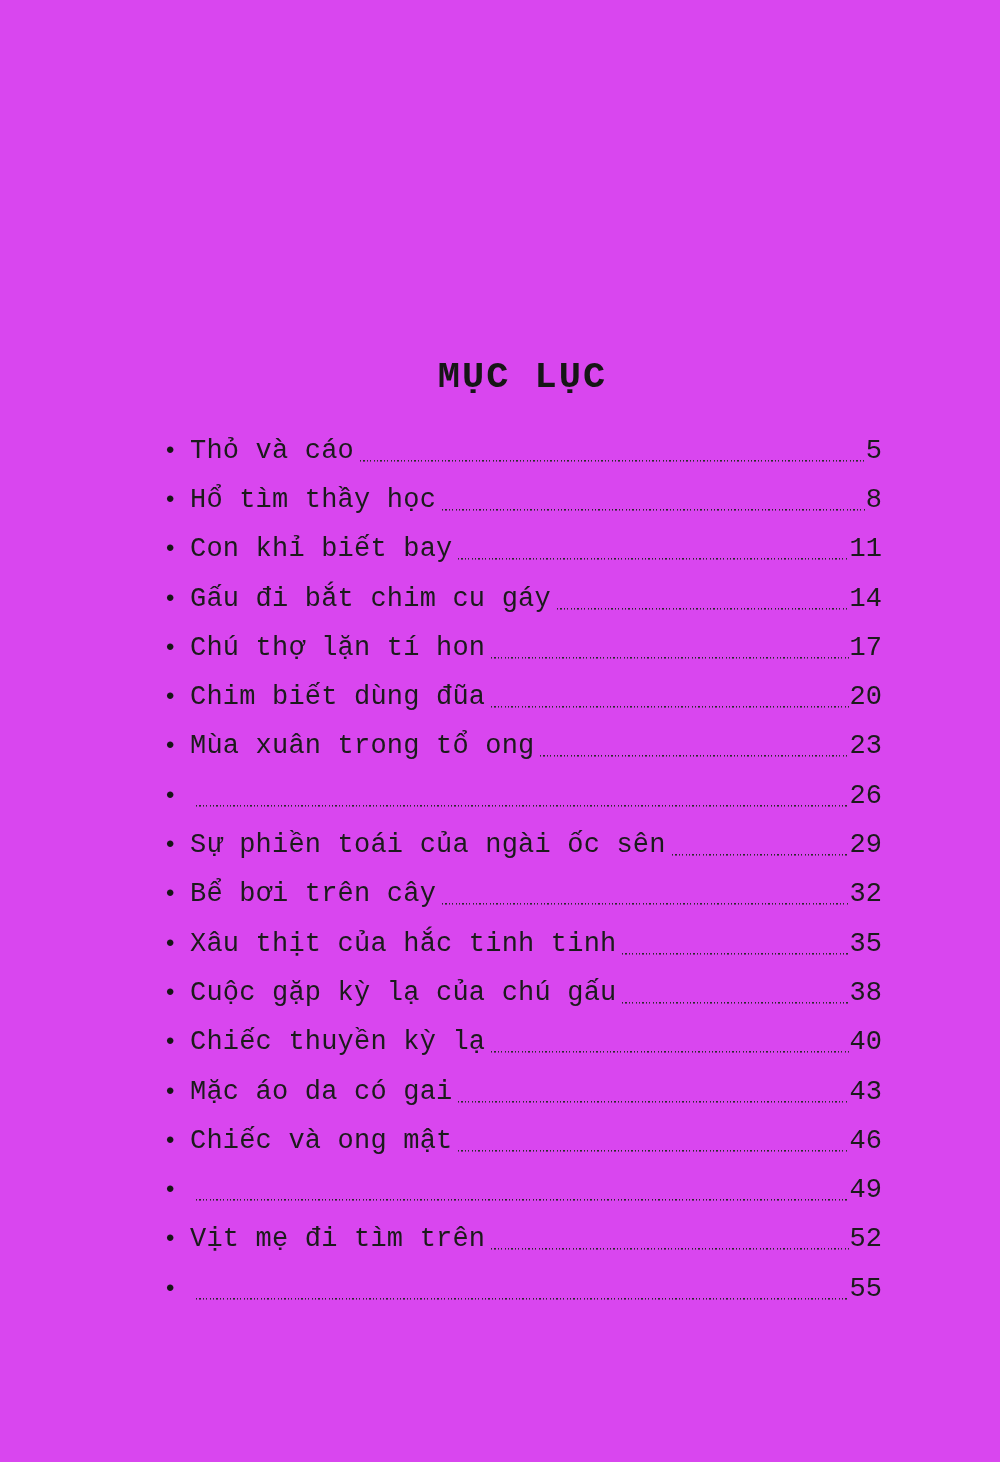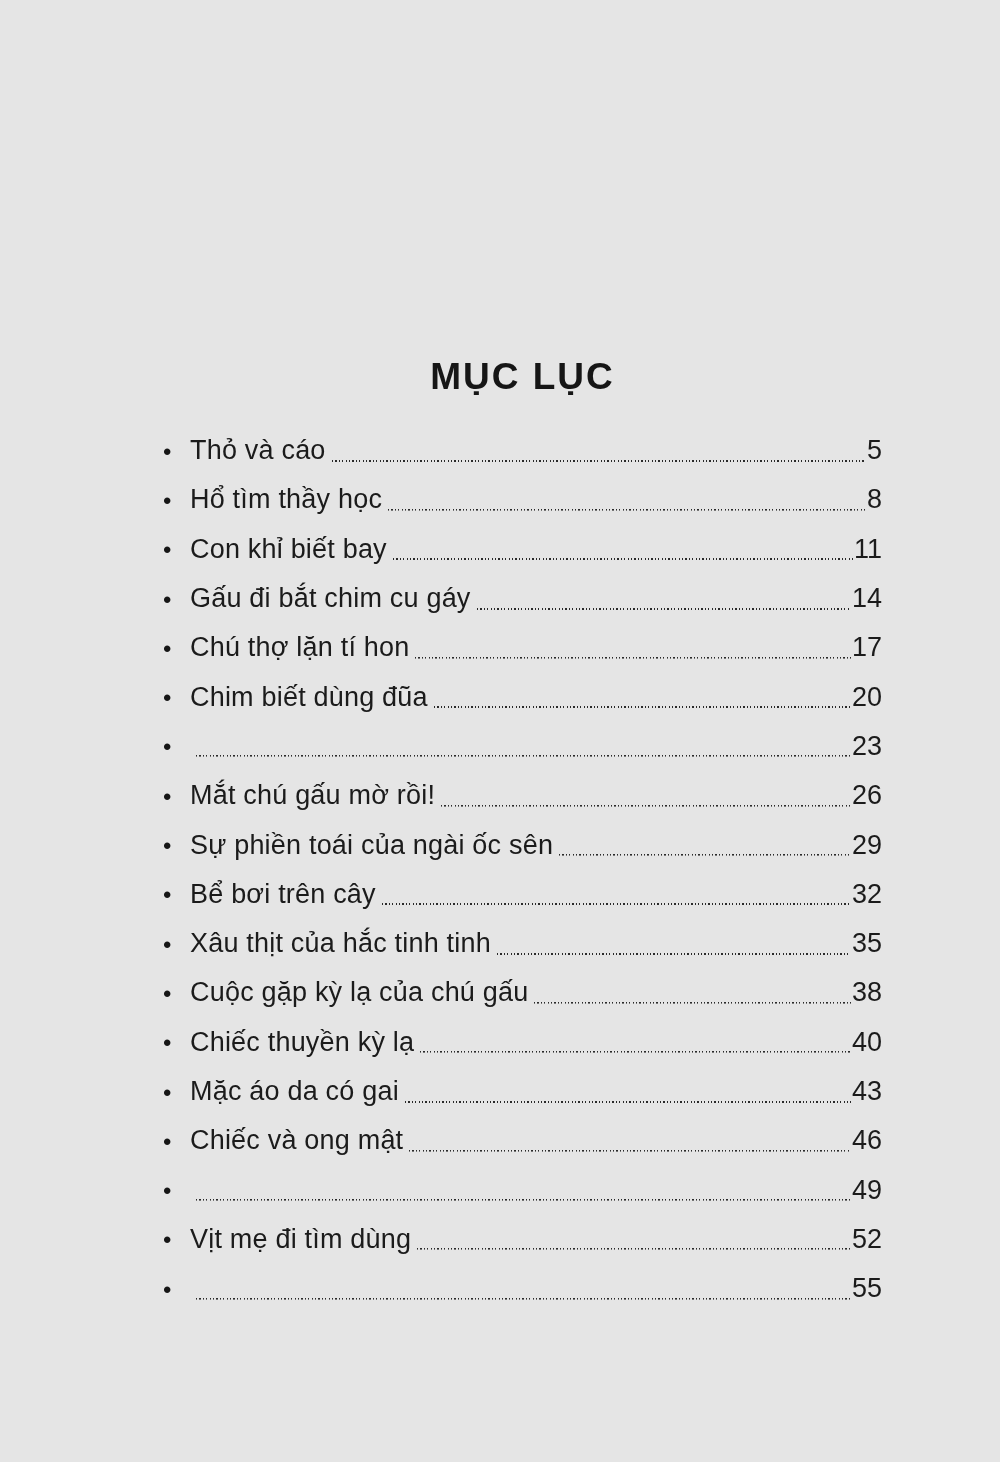--- a/index.html
+++ b/index.html
@@ -4,22 +4,22 @@
 <style>
   html, body {
     margin: 0;
     padding: 0;
     background: #ffffff;
   }
   .page {
     position: relative;
     width: 1000px;
     height: 1462px;
-    background: #e5e5e5;
-    font-family: Liberation Sans, sans-serif;
+    background: #d946ef;
+    font-family: Liberation Mono, monospace;
     color: #1b1b1b;
     overflow: hidden;
   }
   .content {
     margin-left: 163px;
     margin-right: 118px; 
   }
   .toc-title {
     padding-top: 356px;
     text-align: center;
@@ -114,27 +114,27 @@
 
   <div class="toc-row">
     <span class="bullet">•</span>
     <span class="entry-title">Chim biết dùng đũa</span>
     <span class="leader"></span>
     <span class="entry-page">20</span>
   </div>
 
   <div class="toc-row">
     <span class="bullet">•</span>
+    <span class="entry-title">Mùa xuân trong tổ ong</span>
     <span class="leader"></span>
     <span class="entry-page">23</span>
   </div>
 
   <div class="toc-row">
     <span class="bullet">•</span>
-    <span class="entry-title">Mắt chú gấu mờ rồi!</span>
     <span class="leader"></span>
     <span class="entry-page">26</span>
   </div>
 
   <div class="toc-row">
     <span class="bullet">•</span>
     <span class="entry-title">Sự phiền toái của ngài ốc sên</span>
     <span class="leader"></span>
     <span class="entry-page">29</span>
   </div>
@@ -182,21 +182,21 @@
   </div>
 
   <div class="toc-row">
     <span class="bullet">•</span>
     <span class="leader"></span>
     <span class="entry-page">49</span>
   </div>
 
   <div class="toc-row">
     <span class="bullet">•</span>
-    <span class="entry-title">Vịt mẹ đi tìm dùng</span>
+    <span class="entry-title">Vịt mẹ đi tìm trên</span>
     <span class="leader"></span>
     <span class="entry-page">52</span>
   </div>
 
   <div class="toc-row">
     <span class="bullet">•</span>
     <span class="leader"></span>
     <span class="entry-page">55</span>
   </div>
 </div>

